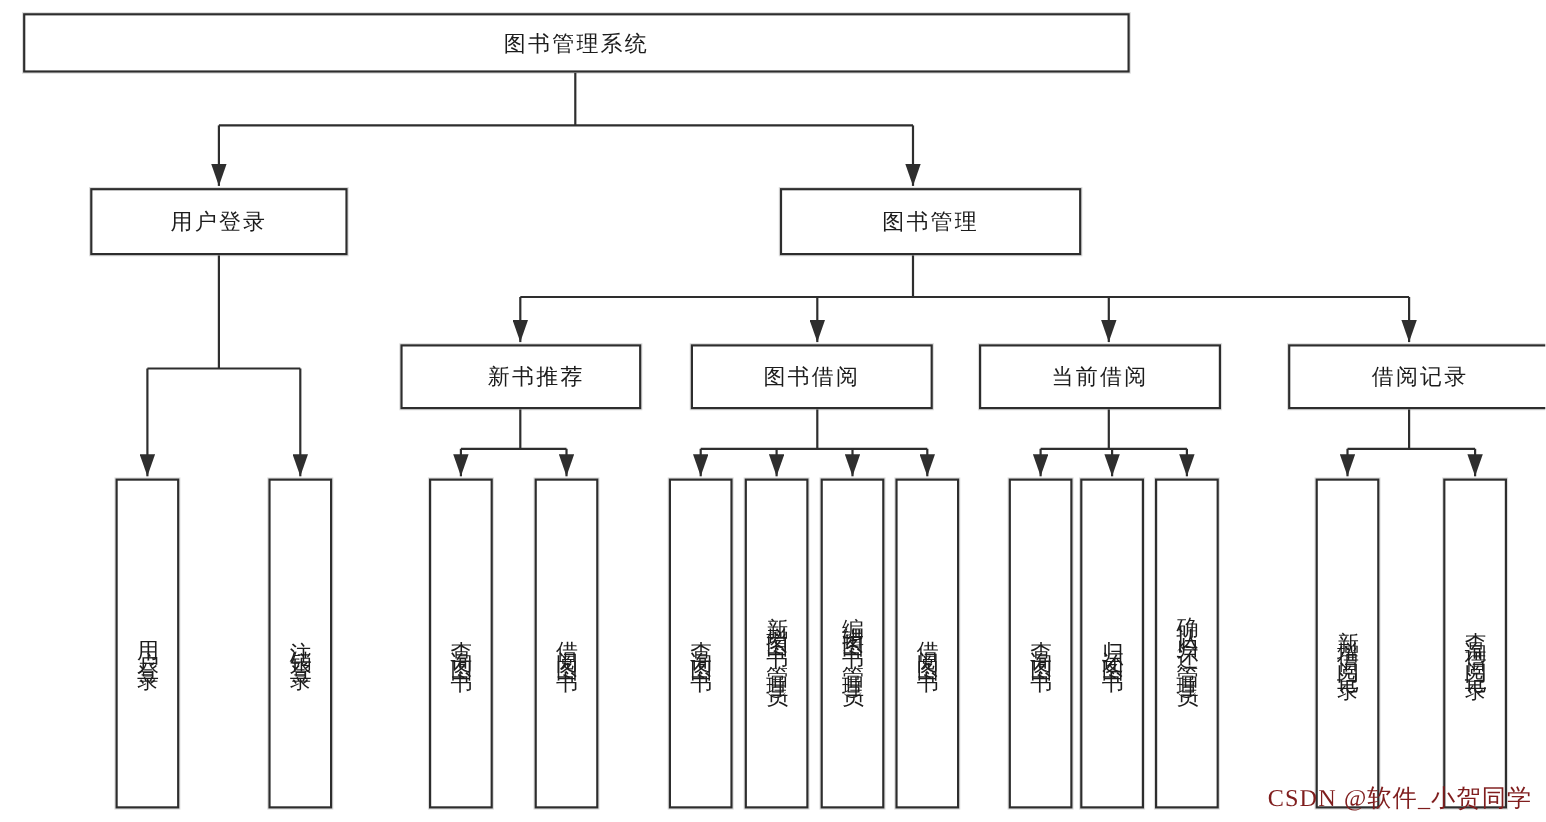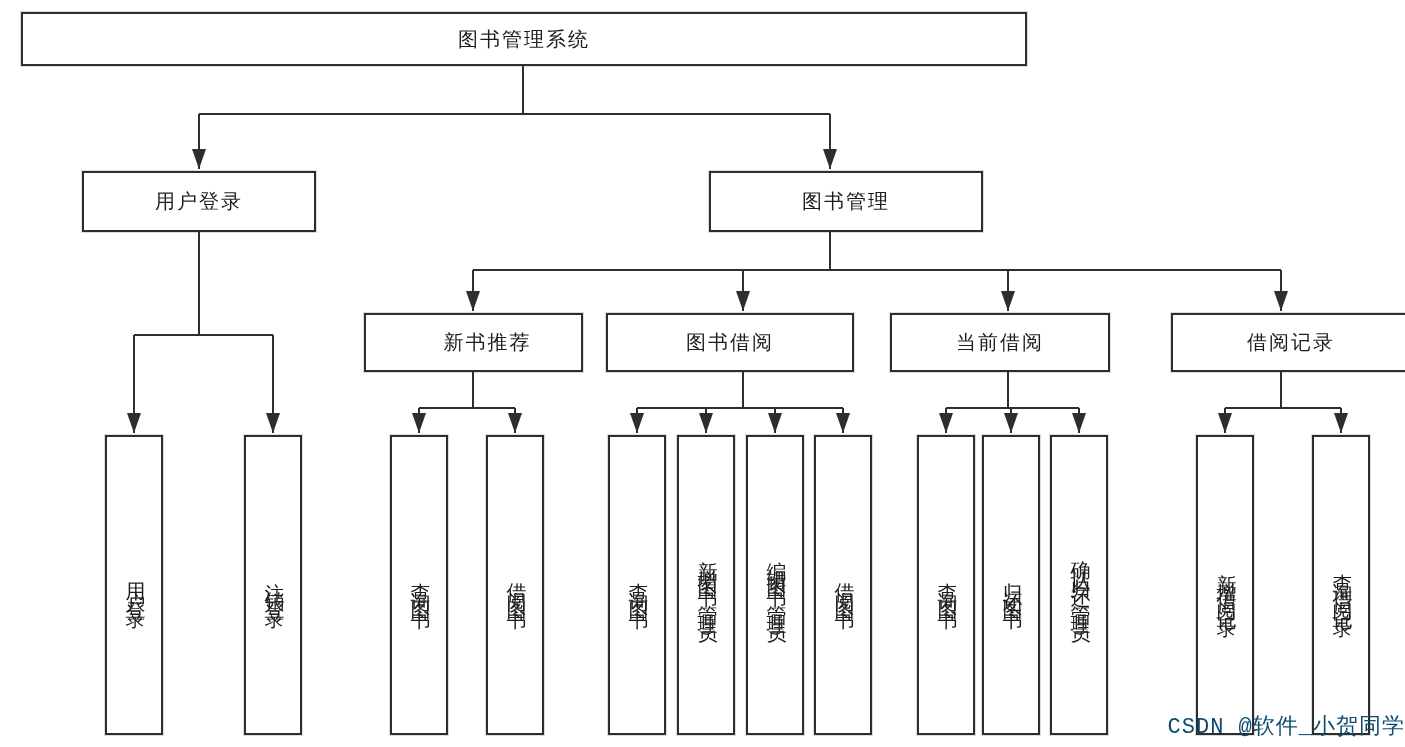--- a/index.html
+++ b/index.html
@@ -1,33 +1,33 @@
 <!DOCTYPE html>
 <html><head>
 <meta charset="utf-8">
 <style>
   html,body{margin:0;padding:0;background:#ffffff;}
   .stage{
     position:relative;width:1405px;height:747px;background:#ffffff;overflow:hidden;
-    font-family:Liberation Mono, monospace;color:#1c1c1c;
+    font-family:Liberation Serif, serif;color:#1c1c1c;
   }
   .wires{position:absolute;left:0;top:0;z-index:1;}
   .box{
     position:absolute;box-sizing:border-box;border:2px solid #2d2d2d;background:#ffffff;
     display:flex;align-items:center;justify-content:center;z-index:2;
     box-shadow:0 0 0 1px rgba(60,60,60,0.18);
   }
   .hbox span{font-size:20px;letter-spacing:2px;white-space:nowrap;}
   .vbox span{
     writing-mode:vertical-rl;text-orientation:mixed;
     font-size:20px;letter-spacing:9px;line-height:1;white-space:nowrap;
   }
   .watermark{
-    position:absolute;right:0;bottom:6px;z-index:5;
-    font-size:22px;color:#0c4a6e;letter-spacing:1px;white-space:nowrap;
+    position:absolute;right:12px;bottom:6px;z-index:5;
+    font-size:22px;color:#7f1d1d;letter-spacing:1px;white-space:nowrap;
   }
 </style>
 </head>
 <body>
 
 <div class="stage">
 
   <svg class="wires" width="1405" height="747" viewBox="0 0 1405 747">
     <defs>
       <marker id="arrowhead" markerUnits="userSpaceOnUse" markerWidth="22" markerHeight="14" refX="20" refY="7" orient="auto">
@@ -78,21 +78,21 @@
   <div class="box hbox" style="left:82px;top:171px;width:234px;height:61px;">
     <span>用户登录</span>
   </div>
   <div class="box hbox" style="left:709px;top:171px;width:274px;height:61px;">
     <span>图书管理</span>
   </div>
 
   <div class="box hbox" style="left:364px;top:313px;width:219px;height:59px;padding-left:28px;">
     <span>新书推荐</span>
   </div>
-  <div class="box hbox" style="left:606px;top:313px;width:248px;height:59px;">
+  <div class="box hbox" style="left:628px;top:313px;width:220px;height:59px;">
     <span>图书借阅</span>
   </div>
   <div class="box hbox" style="left:890px;top:313px;width:220px;height:59px;">
     <span>当前借阅</span>
   </div>
   <div class="box hbox" style="left:1171px;top:313px;width:240px;height:59px;">
     <span>借阅记录</span>
   </div>
 
   <div class="box vbox" style="left:105px;top:435px;width:58px;height:300px;">

